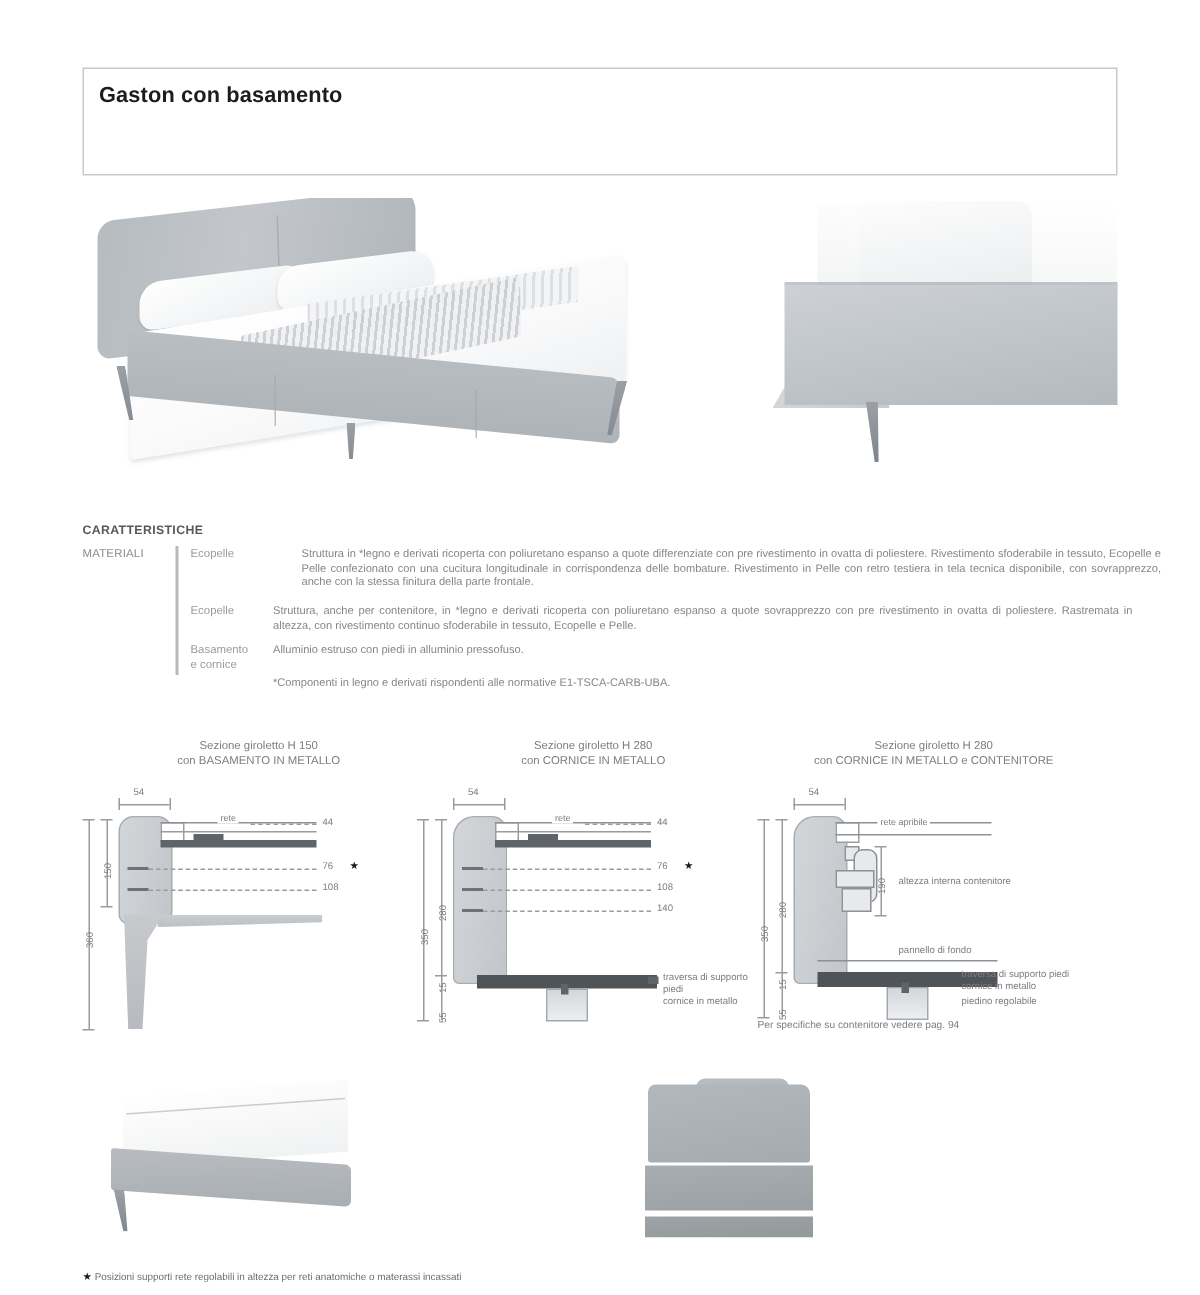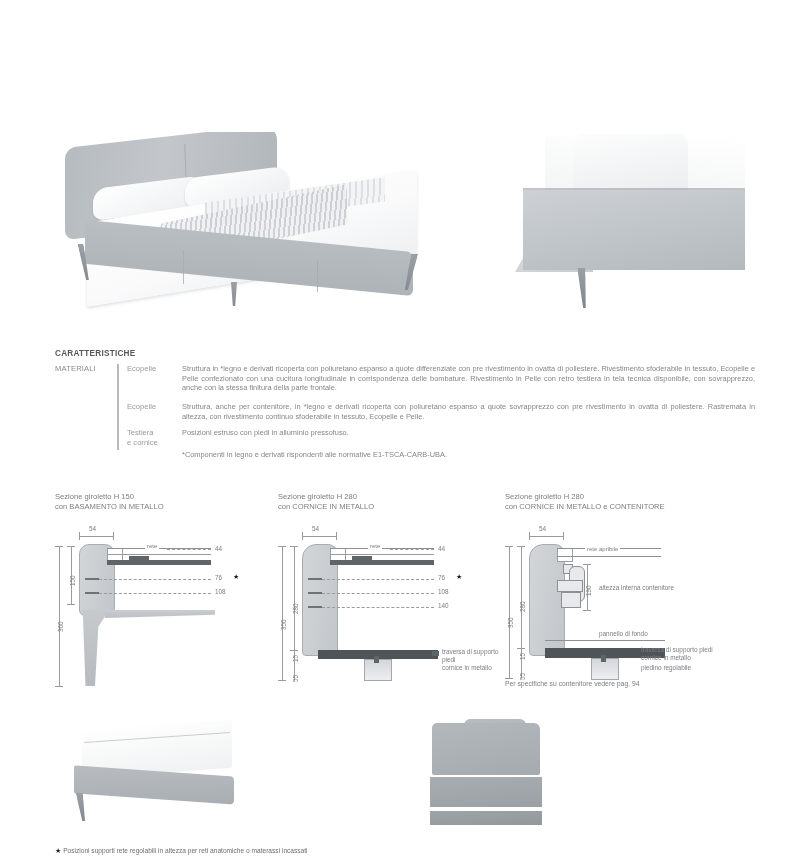--- a/index.html
+++ b/index.html
@@ -112,31 +112,31 @@
     position:absolute;left:0;top:0;width:55px;
     font-size:7.6px;color:#8b8b90;letter-spacing:.15px;
   }
   .spec-rule{position:absolute;left:62px;top:0;width:2px;height:86px;background:#b9b9bd;}
   .spec-sub{position:absolute;left:72px;font-size:7.6px;color:#9a9a9f;line-height:9.5px;}
   .spec-sub.s1{top:0;}
   .spec-sub.s2{top:38px;}
   .spec-sub.s3{top:64px;}
   .spec-body{position:absolute;left:127px;width:573px;font-size:7.4px;
     color:#86868b;line-height:9.7px;text-align:justify;}
-  .spec-body.b1{top:0;}
+  .spec-body.b1{top:0;margin-left:19px;}
   .spec-body.b2{top:38px;}
   .spec-body.b3{top:64px;}
   .spec-body.b4{top:86px;}
 
   
   .diag{position:absolute;}
   .d1{left:55px;top:492px;}
   .d2{left:278px;top:492px;}
   .d3{left:505px;top:492px;}
-  .diag-title{font-size:7.6px;color:#7d7d82;line-height:10px;white-space:pre-line;}
+  .diag-title{font-size:7.6px;color:#7d7d82;line-height:10px;white-space:pre-line;text-align:center;}
   .canvas{position:relative;margin-top:10px;width:235px;height:190px;}
   .dim-txt{position:absolute;font-size:6.4px;color:#7d7d82;white-space:nowrap;}
   .dim-v{transform-origin:0 0;transform:rotate(-90deg);}
   .ln{position:absolute;background:#9a9a9f;}
   .ln-h{height:1px;}
   .ln-v{width:1px;}
   .dash-h{position:absolute;height:0;border-top:1px dashed #9a9a9f;}
   .hdbd{position:absolute;background:linear-gradient(100deg,#d3d6d9,#c2c6ca);
     border:1px solid #a8acb0;border-radius:10px 10px 8px 6px;}
   .slab{position:absolute;background:#5f6469;}
@@ -172,20 +172,23 @@
     background:linear-gradient(175deg,#9ea3a8,#939899);}
 
   .footnote{position:absolute;left:55px;top:847px;font-size:6.6px;color:#6e6e72;}
   .footnote .fstar{color:#1b1b1d;font-size:7px;}
 </style>
 </head>
 <body>
 
 <div class="page">
 
+  <div class="title-box">
+    <div class="title">Gaston con basamento</div>
+  </div>
 
   <div class="photo hero-main">
     <div class="bed-head">
       <div class="bed-head-seam"></div>
     </div>
     <div class="pillow pillow-a"></div>
     <div class="pillow pillow-b"></div>
     <div class="mattress"></div>
     <div class="throw2"></div>
     <div class="throw"></div>
@@ -211,23 +214,23 @@
   <div class="spec">
     <div class="spec-label">MATERIALI</div>
     <div class="spec-rule"></div>
 
     <div class="spec-sub s1">Ecopelle</div>
     <div class="spec-body b1">Struttura in *legno e derivati ricoperta con poliuretano espanso a quote differenziate con pre rivestimento in ovatta di poliestere. Rivestimento sfoderabile in tessuto, Ecopelle e Pelle confezionato con una cucitura longitudinale in corrispondenza delle bombature. Rivestimento in Pelle con retro testiera in tela tecnica disponibile, con sovrapprezzo, anche con la stessa finitura della parte frontale.</div>
 
     <div class="spec-sub s2">Ecopelle</div>
     <div class="spec-body b2">Struttura, anche per contenitore, in *legno e derivati ricoperta con poliuretano espanso a quote sovrapprezzo con pre rivestimento in ovatta di poliestere. Rastremata in altezza, con rivestimento continuo sfoderabile in tessuto, Ecopelle e Pelle.</div>
 
-    <div class="spec-sub s3" style="white-space:pre-line">Testiera
+    <div class="spec-sub s3" style="white-space:pre-line">Basamento
 e cornice</div>
-    <div class="spec-body b3">Posizioni estruso con piedi in alluminio pressofuso.</div>
+    <div class="spec-body b3">Alluminio estruso con piedi in alluminio pressofuso.</div>
 
     <div class="spec-body b4">*Componenti in legno e derivati rispondenti alle normative E1-TSCA-CARB-UBA.</div>
   </div>
 
   <div class="diag d1">
     <div class="diag-title">Sezione giroletto H 150
 con BASAMENTO IN METALLO</div>
     <div class="canvas">
 
       <div class="ln ln-h" style="left:24px;top:14px;width:34px;"></div>

